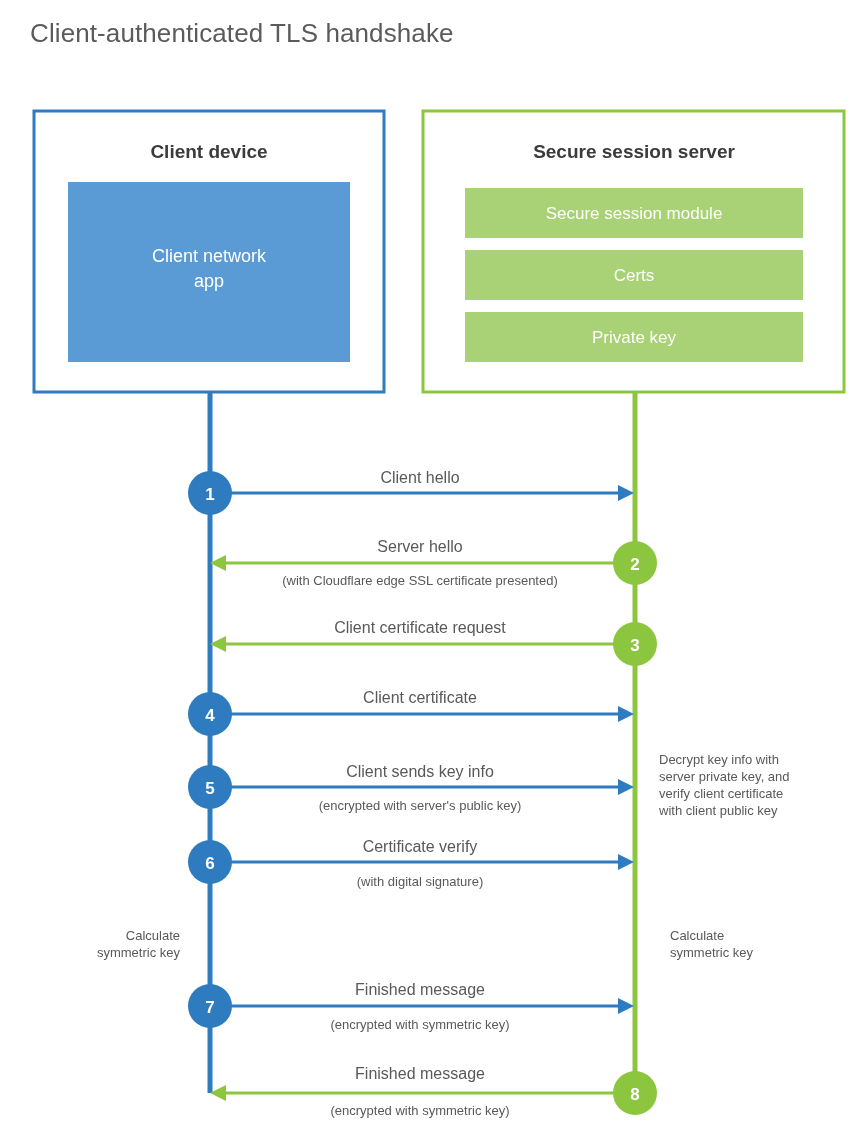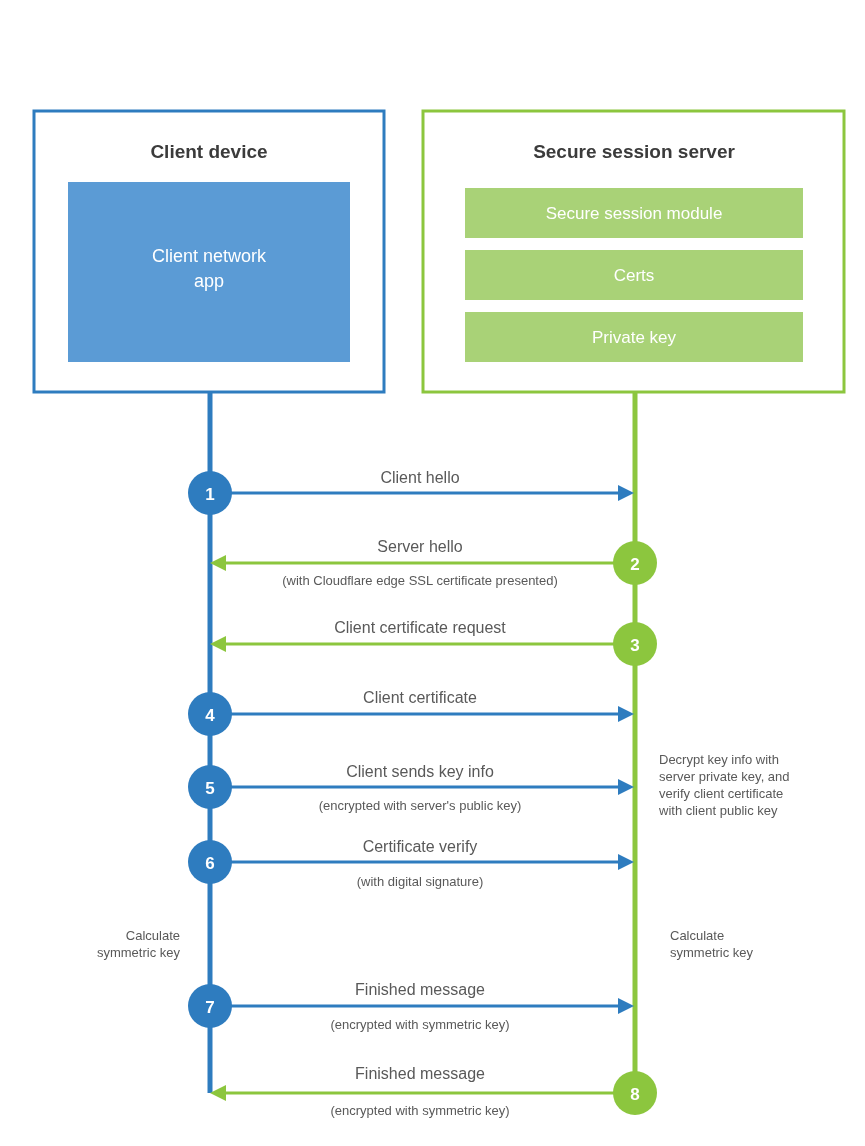--- a/index.html
+++ b/index.html
@@ -74,20 +74,21 @@
     font-family: "Liberation Sans", sans-serif;
     font-size: 13px;
     fill: #595959;
   }
 </style>
 </head>
 <body>
 
 <div id="diagram-root">
 
+  <div class="page-title">Client-authenticated TLS handshake</div>
 
   <svg class="diagram-canvas" viewBox="0 0 865 1146" xmlns="http://www.w3.org/2000/svg">
 
     <g>
       <rect x="34" y="111" width="350" height="281" fill="#ffffff" stroke-width="3" stroke="#2E7CBF"></rect>
       <text x="209" y="158" text-anchor="middle" class="node-box-title">Client device</text>
       <rect x="68" y="182" width="282" height="180" fill="#5B9BD5"></rect>
       <text x="209" y="262" text-anchor="middle" class="inner-app-label">Client network</text>
       <text x="209" y="287" text-anchor="middle" class="inner-app-label">app</text>
     </g>

